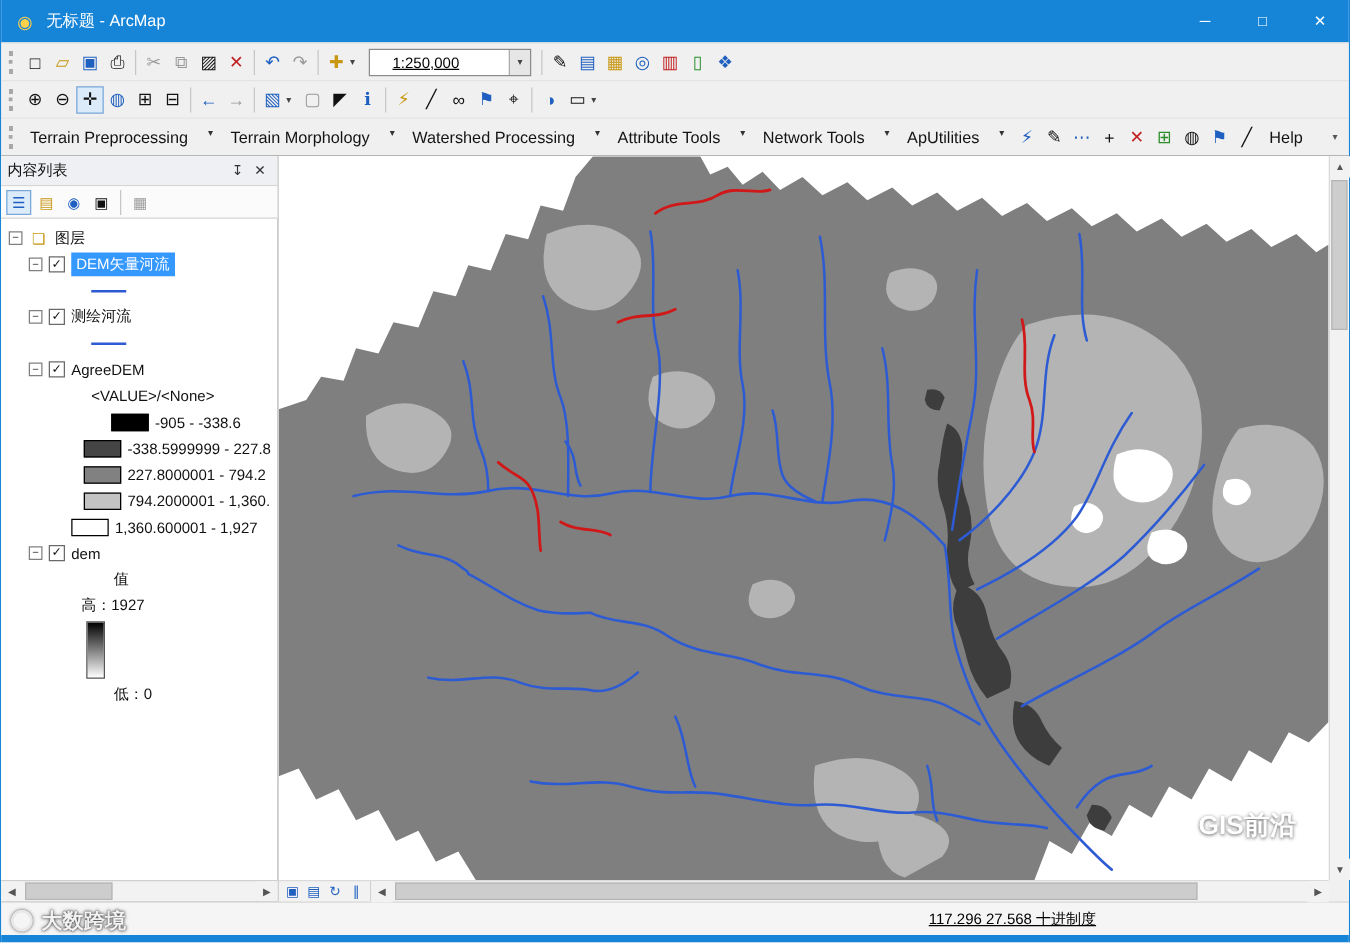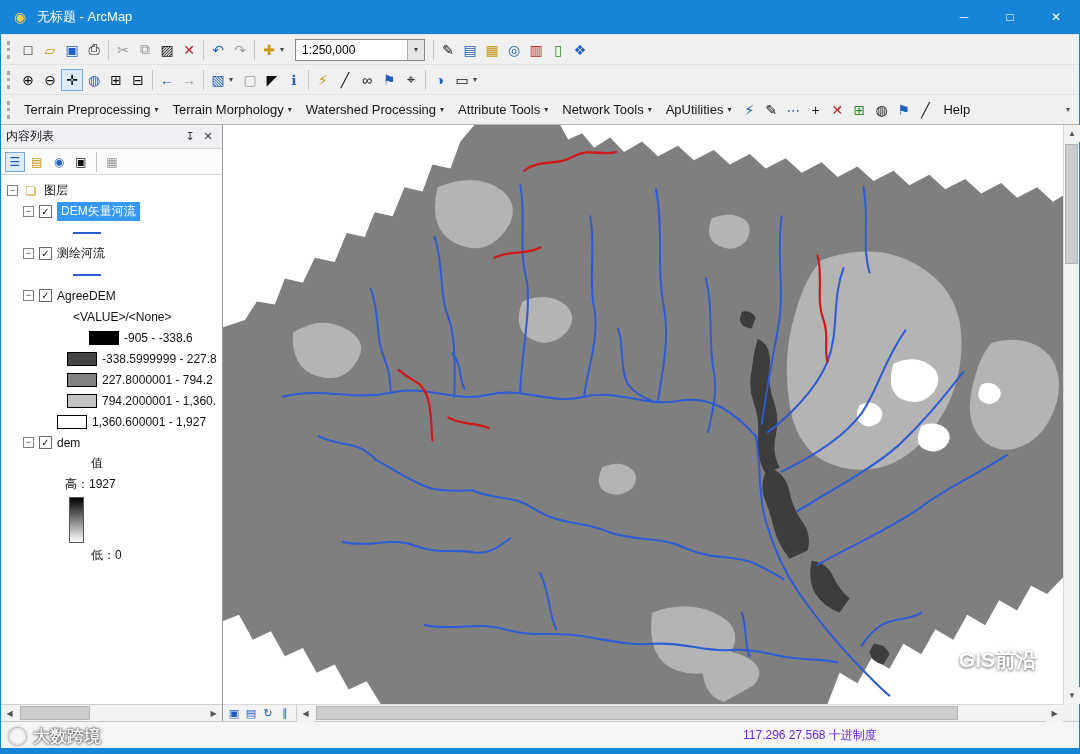--- a/index.html
+++ b/index.html
@@ -29,25 +29,25 @@
   .grip { width:5px; height:18px; border-left:3px dotted #a8a8a8; margin:0 5px 0 2px; }
   .sep { width:1px; height:20px; background:#c6c6c6; margin:0 3px; }
   .tbico { width:22px; height:22px; display:flex; align-items:center;
     justify-content:center; font-size:14px; color:#2b2b2b; flex:none; }
   .tbico.sm { width:16px; height:16px; font-size:12px; }
   .blue { color:#1f5fbf; } .red { color:#c02020; } .yellow { color:#c79612; }
   .green { color:#2a8f2a; } .grayi { color:#9a9a9a; } .dark { color:#111; }
   .dd-mini { width:10px; font-size:8px; color:#444; display:flex; align-items:center; }
   .combo { height:22px; width:130px; background:#fff; border:1px solid #8a8a8a;
     display:flex; align-items:center; font-size:12px; margin:0 5px; }
-  .combo .val { flex:1; padding:0 6px; white-space:nowrap; }
+  .combo .val { flex:1; padding:0 18px; white-space:nowrap;text-decoration:underline; }
   .combo .dd-btn { width:17px; height:100%; background:#e6e6e6;
     border-left:1px solid #adadad; display:flex; align-items:center;
     justify-content:center; font-size:8px; color:#444; }
-  .ah-menu { display:flex; align-items:center; gap:4px; padding:4px 7px;
+  .ah-menu { display:flex; align-items:flex-start; gap:16px; padding:4px 7px;
     font-size:13px; color:#141414; white-space:nowrap; }
   .ah-menu .dd { font-size:8px; color:#333; }
   .overflow-btn { margin-left:auto; width:14px; height:22px; display:flex;
     align-items:center; justify-content:center; font-size:8px; color:#555; }
 
   
   .main { flex:1; display:flex; min-height:0; border-top:1px solid #b5b5b5; background:#fef9c3; }
 
   
   .toc { width:222px; flex:none; display:flex; flex-direction:column;
@@ -99,21 +99,21 @@
   .map-hscroll { position:absolute; left:0; right:16px; bottom:0; height:17px;
     background:#f2f2f2; border-top:1px solid #dadada; display:flex; align-items:center; }
   .draw-btns { display:flex; gap:1px; padding:0 3px; border-right:1px solid #d0d0d0; }
   .draw-btns .tbico { width:16px; height:16px; font-size:11px; }
   .sb-corner { position:absolute; right:0; bottom:0; width:16px; height:17px;
     background:#f0f0f0; }
 
   
   .statusbar { height:27px; flex:none; background:#f5f5f5;
     border-top:1px solid #c9c9c9; display:flex; align-items:center; font-size:12px; }
-  .coords { margin-left:742px; color:#6d28d9; white-space:nowrap; }
+  .coords { margin-left:742px; color:#000000; white-space:nowrap;text-decoration:underline; }
   .bottom-edge { height:6px; flex:none; background:#1785d7; }
 
   
   .wm-left { position:absolute; left:8px; bottom:6px; display:flex; gap:7px;
     align-items:center; z-index:60; color:#f2f2f2; font-size:17px; font-weight:bold;
     text-shadow:0 0 3px rgba(40,40,40,.9), 0 0 1px rgba(40,40,40,.9); }
   .wm-ring { width:17px; height:17px; border:2px solid #e8e8e8; border-radius:50%;
     box-shadow:0 0 3px rgba(40,40,40,.8); }
   .wm-right { position:absolute; right:26px; bottom:30px; display:flex; gap:8px;
     align-items:center; z-index:60; color:#fff; font-size:21px; font-weight:bold;

